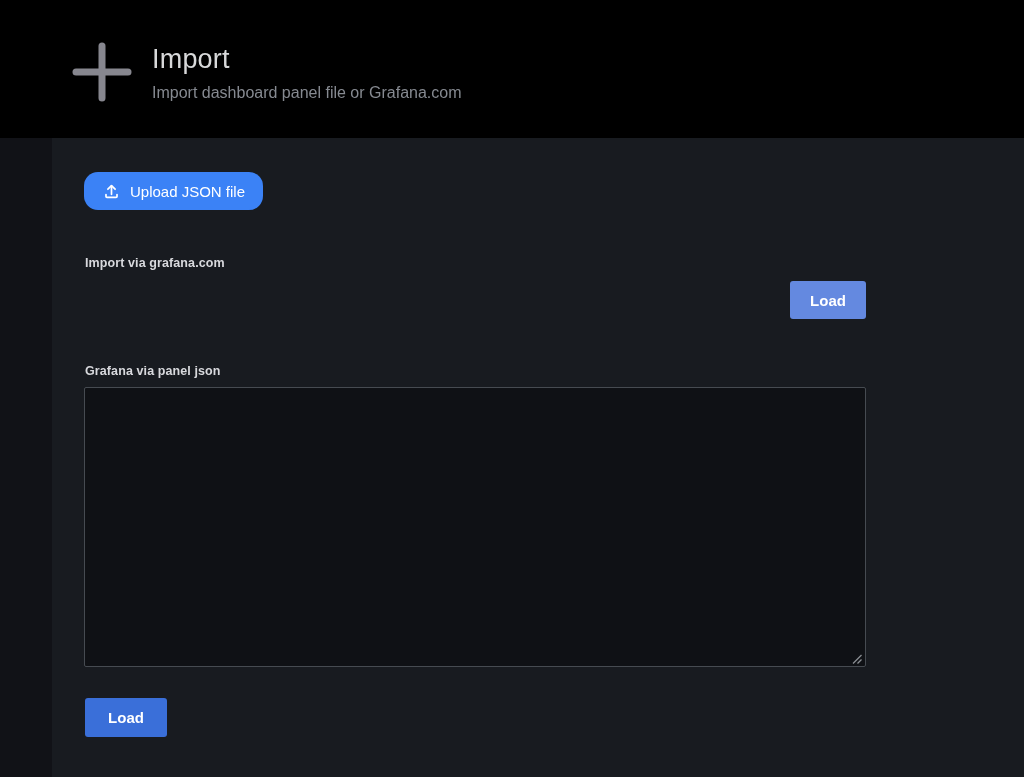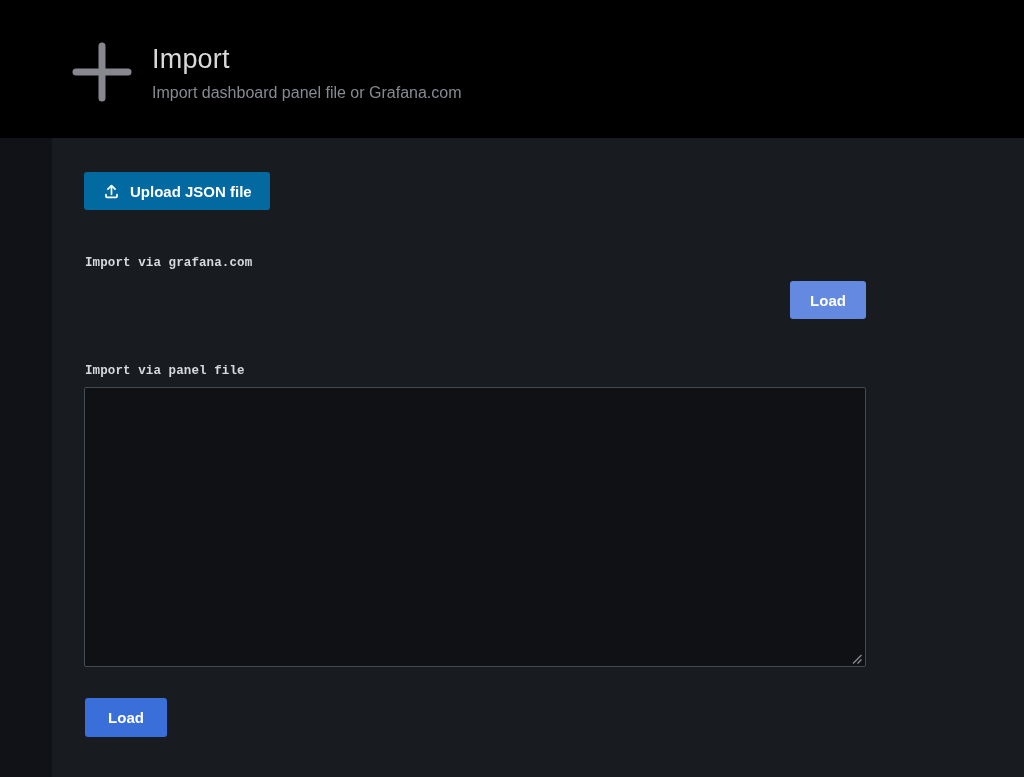--- a/index.html
+++ b/index.html
@@ -34,33 +34,32 @@
   .panel {
     position: absolute; left: 52px; top: 138px; right: 0; bottom: 0;
     background: #181b20;
   }
 
   
   .upload-btn {
     position: absolute; left: 32px; top: 34px; height: 38px;
     display: inline-flex; align-items: center; gap: 9px;
     padding: 0 18px;
-    background: #0369a1; color: #ffffff;
-    border: none; border-radius: 3px;
-    font-family: inherit; font-size: 15px; font-weight: 700;
+    background: #3b82f6; color: #ffffff;
+    border: none; border-radius: 14px;
+    font-family: inherit; font-size: 15px; font-weight: 400;
     cursor: pointer;
   }
   .upload-btn svg { display: block; }
 
   
   .field-label {
     position: absolute; left: 33px;
     font-size: 12.5px; font-weight: 700; color: #d8d9dd;
     letter-spacing: 0.1px;
-    font-family: Liberation Mono, monospace;
   }
   .label-gcom { top: 118px; }
   .label-panel-json { top: 226px; }
 
   
   .gcom-input {
     position: absolute; left: 32px; top: 143px;
     width: 698px; height: 38px;
     background: #0c0e12;
     border: 1px solid #1f2227;
@@ -132,21 +131,21 @@
         <path d="M6.2 7.6 L10 3.8 L13.8 7.6" stroke="#ffffff" stroke-width="1.8" stroke-linecap="round" stroke-linejoin="round"></path>
         <path d="M4.2 13.2 L4.2 15.2 Q4.2 16.2 5.2 16.2 L14.8 16.2 Q15.8 16.2 15.8 15.2 L15.8 13.2" stroke="#ffffff" stroke-width="1.8" stroke-linecap="round" stroke-linejoin="round"></path>
       </svg>
     </span>
     <span>Upload JSON file</span>
   </button>
 
   <div class="field-label label-gcom">Import via grafana.com</div>
   <button class="load-btn-top">Load</button>
 
-  <div class="field-label label-panel-json">Import via panel file</div>
+  <div class="field-label label-panel-json">Grafana via panel json</div>
   <textarea class="json-textarea" style=""></textarea>
   <div class="resize-handle">
     <svg width="12" height="12" viewBox="0 0 12 12">
       <line x1="2" y1="10.5" x2="10.5" y2="2" stroke="#8b8f94" stroke-width="1.3"></line>
       <line x1="6.5" y1="10.5" x2="10.5" y2="6.5" stroke="#8b8f94" stroke-width="1.3"></line>
     </svg>
   </div>
 
   <button class="load-btn-bottom">Load</button>
 

